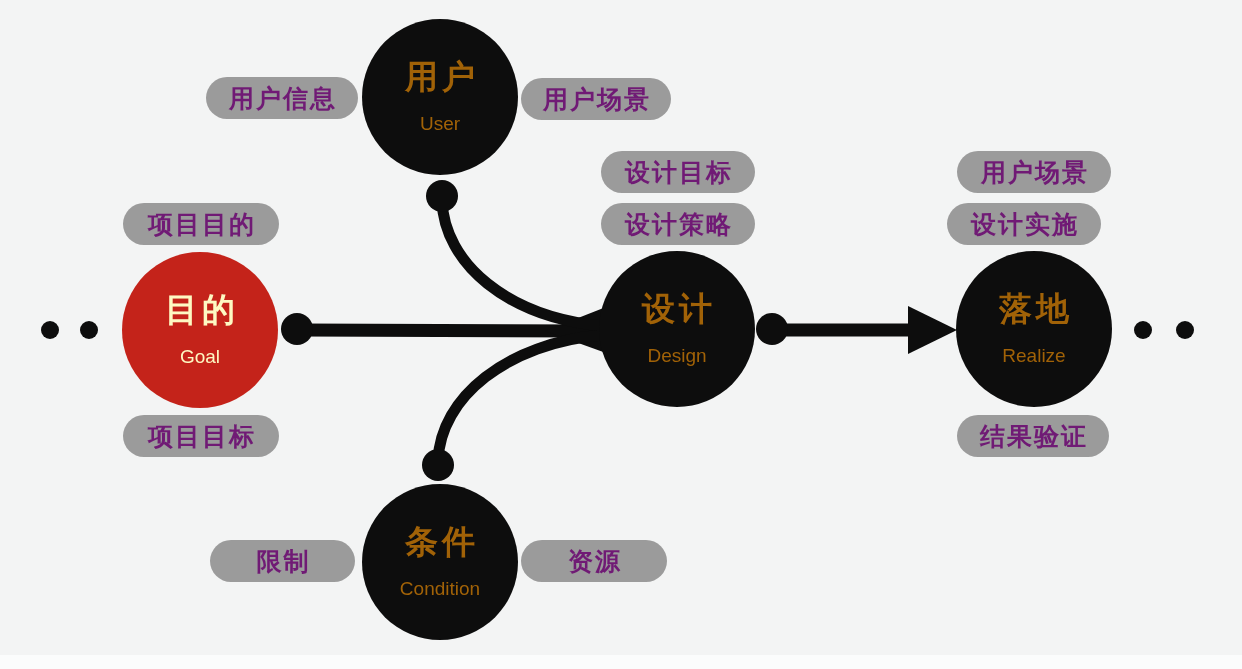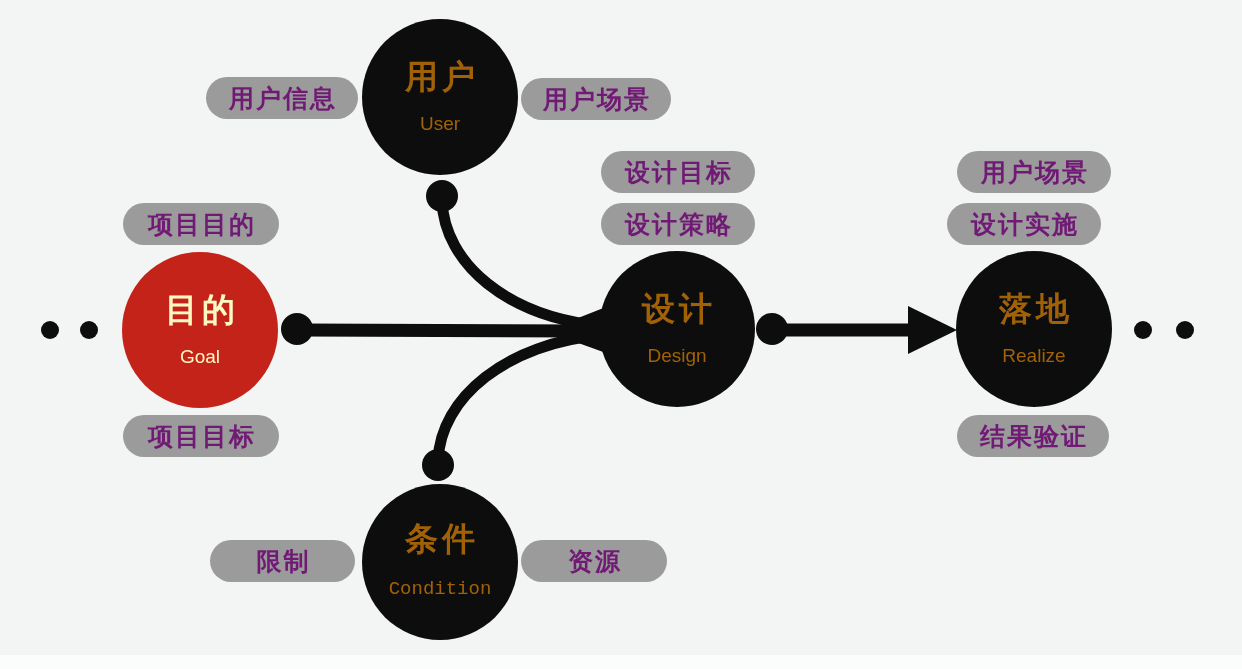--- a/index.html
+++ b/index.html
@@ -95,21 +95,21 @@
   <div class="node" style="left:599px;top:251px;">
     <div class="node-zh">设计</div>
     <div class="node-en">Design</div>
   </div>
 
   <div class="node" style="left:956px;top:251px;">
     <div class="node-zh">落地</div>
     <div class="node-en">Realize</div>
   </div>
 
-  <div class="node" style="left:362px;top:484px;font-family:Liberation Mono, monospace;">
+  <div class="node" style="left:362px;top:484px;">
     <div class="node-zh">条件</div>
     <div class="node-en">Condition</div>
   </div>
 
   <div class="pill" style="left:123px;top:203px;width:156px;text-align:center;">项目目的</div>
   <div class="pill" style="left:123px;top:415px;width:156px;">项目目标</div>
 
   <div class="pill" style="left:206px;top:77px;width:152px;">用户信息</div>
   <div class="pill" style="left:521px;top:78px;width:150px;">用户场景</div>
 

